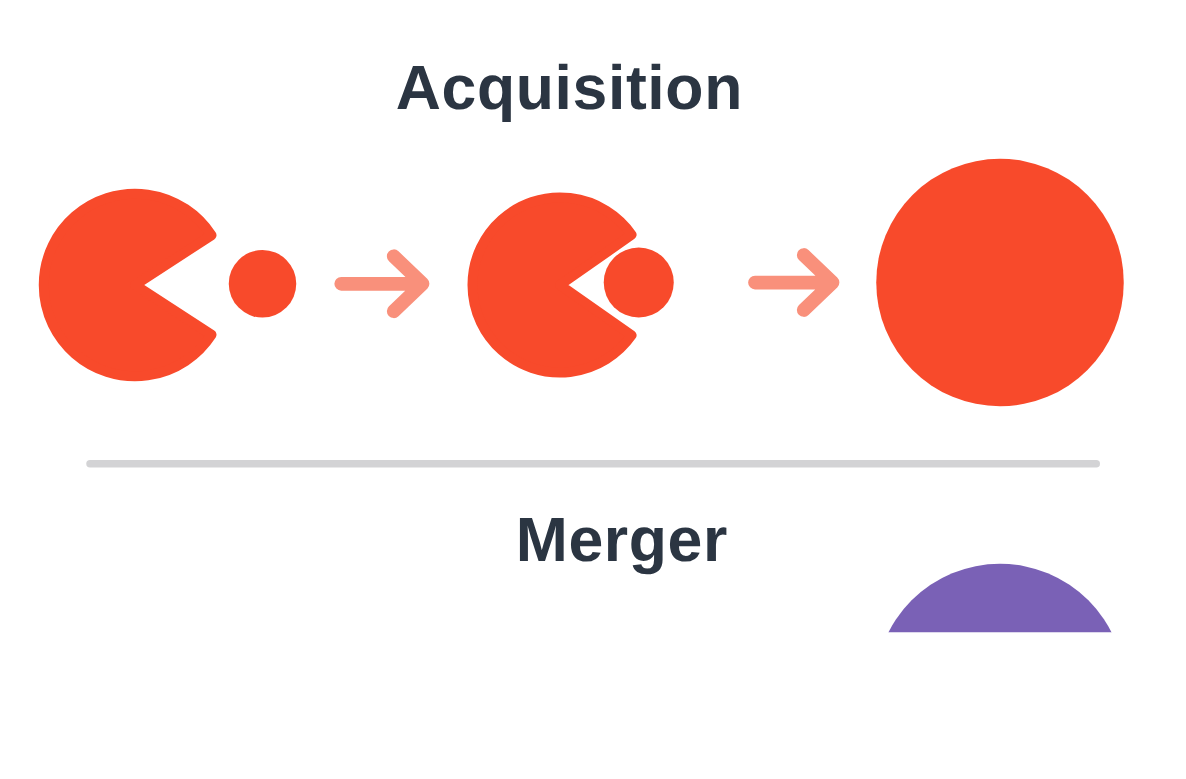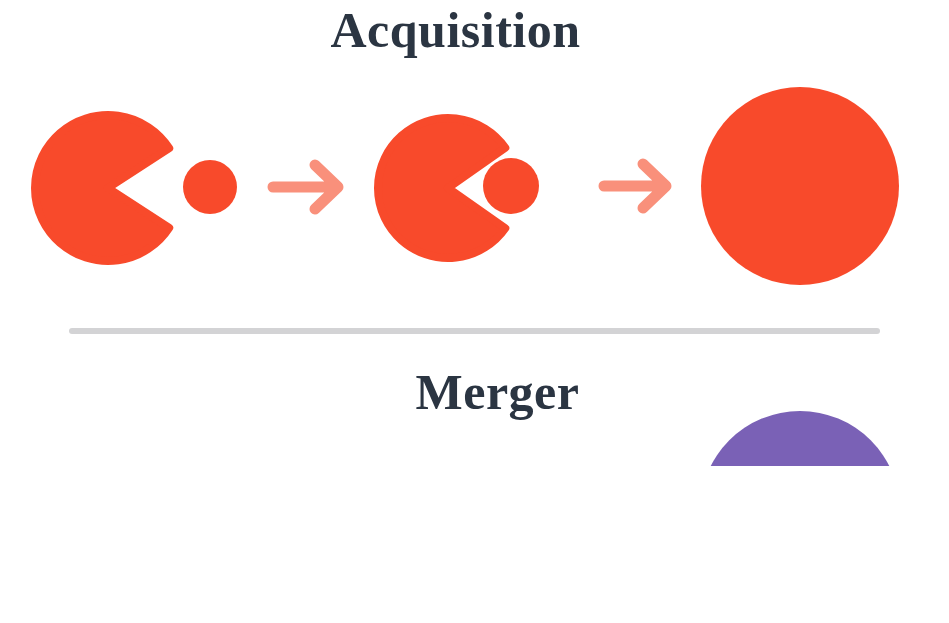--- a/index.html
+++ b/index.html
@@ -6,21 +6,22 @@
     margin: 0;
     padding: 0;
     background: #ffffff;
   }
   .canvas {
     position: relative;
     width: 949px;
     height: 466px;
     background: var(--background, #ffffff);
     overflow: hidden;
-    font-family: Liberation Serif, serif;
+    font-family: Liberation Sans, sans-serif;
+    margin-top: 40px;
   }
   .section-title {
     position: absolute;
     left: 0;
     width: 100%;
     text-align: center;
     font-size: 50px;
     font-weight: 600;
     letter-spacing: 0.5px;
     color: var(--title_text, #2b3542);

